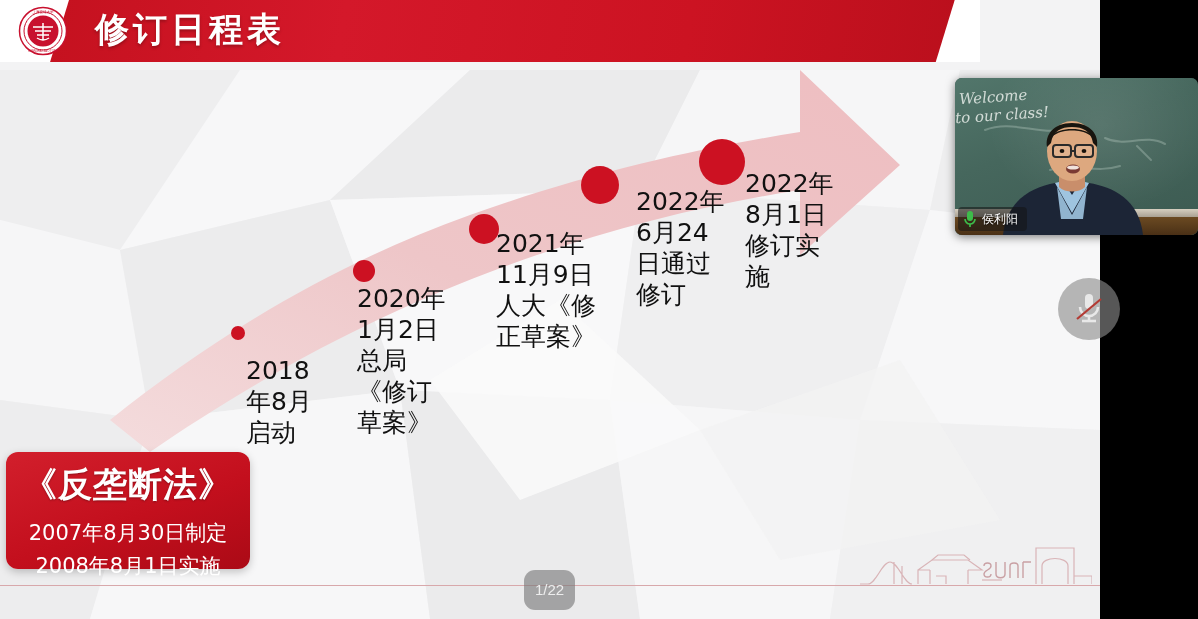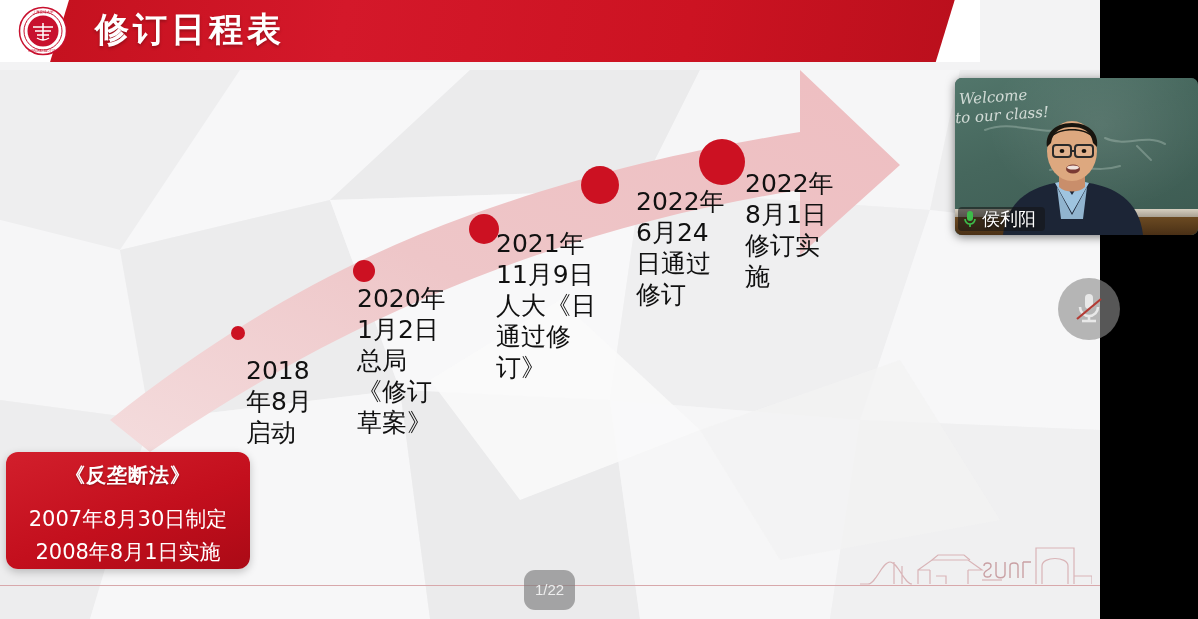--- a/index.html
+++ b/index.html
@@ -69,29 +69,29 @@
   .m5{left:745px;top:160px;width:92px;margin-top:8px;}
 
   
   .callout{
     position:absolute;left:6px;top:452px;width:244px;height:117px;
     background:linear-gradient(160deg,#d21f2c 0%,#c30f1d 55%,#ab0a16 100%);
     border-radius:12px;box-shadow:0 3px 8px rgba(0,0,0,.22);
     text-align:center;color:#fff;
   }
   .callout-title{
-    margin-top:10px;font-size:20px;font-weight:bold;letter-spacing:1px;
+    margin-top:10px;font-size:34px;font-weight:bold;letter-spacing:1px;
     font-family:Liberation Mono, monospace;
     text-shadow:0 1px 2px rgba(0,0,0,.3);
   }
   .callout-line{
     font-size:21px;line-height:26px;margin-top:7px;
     font-family:"DejaVu Sans","Liberation Sans",sans-serif;
   }
-  .callout-line.first{margin-top:17px;}
+  .callout-line.first{margin-top:12px;}
 
   
   .bottom-rule{
     position:absolute;left:0;top:585px;width:1100px;height:1px;
     background:#d8a8ab;
   }
   .slide-counter{
     position:absolute;left:524px;top:570px;
     padding:10px 11px;border-radius:11px;
     background:rgba(120,120,120,.62);color:#ededed;
@@ -130,21 +130,21 @@
     background:linear-gradient(#6b4a22,#4a3016);
   }
   .person{position:absolute;left:42px;bottom:0;width:150px;height:118px;}
   .name-badge{
     position:absolute;left:3px;bottom:4px;height:24px;
     display:flex;align-items:center;gap:5px;
     padding:0 9px 0 5px;border-radius:4px;
     background:rgba(20,20,20,.55);
   }
   .name-badge span{
-    color:#fff;font-size:18px;line-height:18px;
+    color:#fff;font-size:12px;line-height:18px;
     font-family:"DejaVu Sans","Liberation Sans",sans-serif;
     text-shadow:0 1px 2px rgba(0,0,0,.8);
   }
 
   
   .mute-btn{
     position:absolute;left:1058px;top:278px;width:62px;height:62px;
     border-radius:50%;background:rgba(140,140,140,.62);
     display:flex;align-items:center;justify-content:center;
   }
@@ -216,21 +216,21 @@
         <path d="M38 64 q12 8 24 0" stroke="#fff" stroke-width="3" fill="none"></path>
         <text x="50" y="14" font-size="7" fill="#c8102e" text-anchor="middle">上海交通大学</text>
         <text x="50" y="92" font-size="5.5" fill="#c8102e" text-anchor="middle">SHANGHAI JIAO TONG</text>
       </svg>
 
       <div class="header-title">修订日程表</div>
     </div>
 
     <div class="mstone m1">2018年8月启动</div>
     <div class="mstone m2">2020年1月2日总局《修订草案》</div>
-    <div class="mstone m3">2021年11月9日人大《日通过修订》</div>
+    <div class="mstone m3">2021年11月9日人大《修正草案》</div>
     <div class="mstone m4">2022年6月24日通过修订</div>
     <div class="mstone m5">2022年8月1日修订实施</div>
 
     <div class="callout">
       <div class="callout-title">《反垄断法》</div>
       <div class="callout-line first">2007年8月30日制定</div>
       <div class="callout-line">2008年8月1日实施</div>
     </div>
 
     <div class="bottom-rule"></div>

